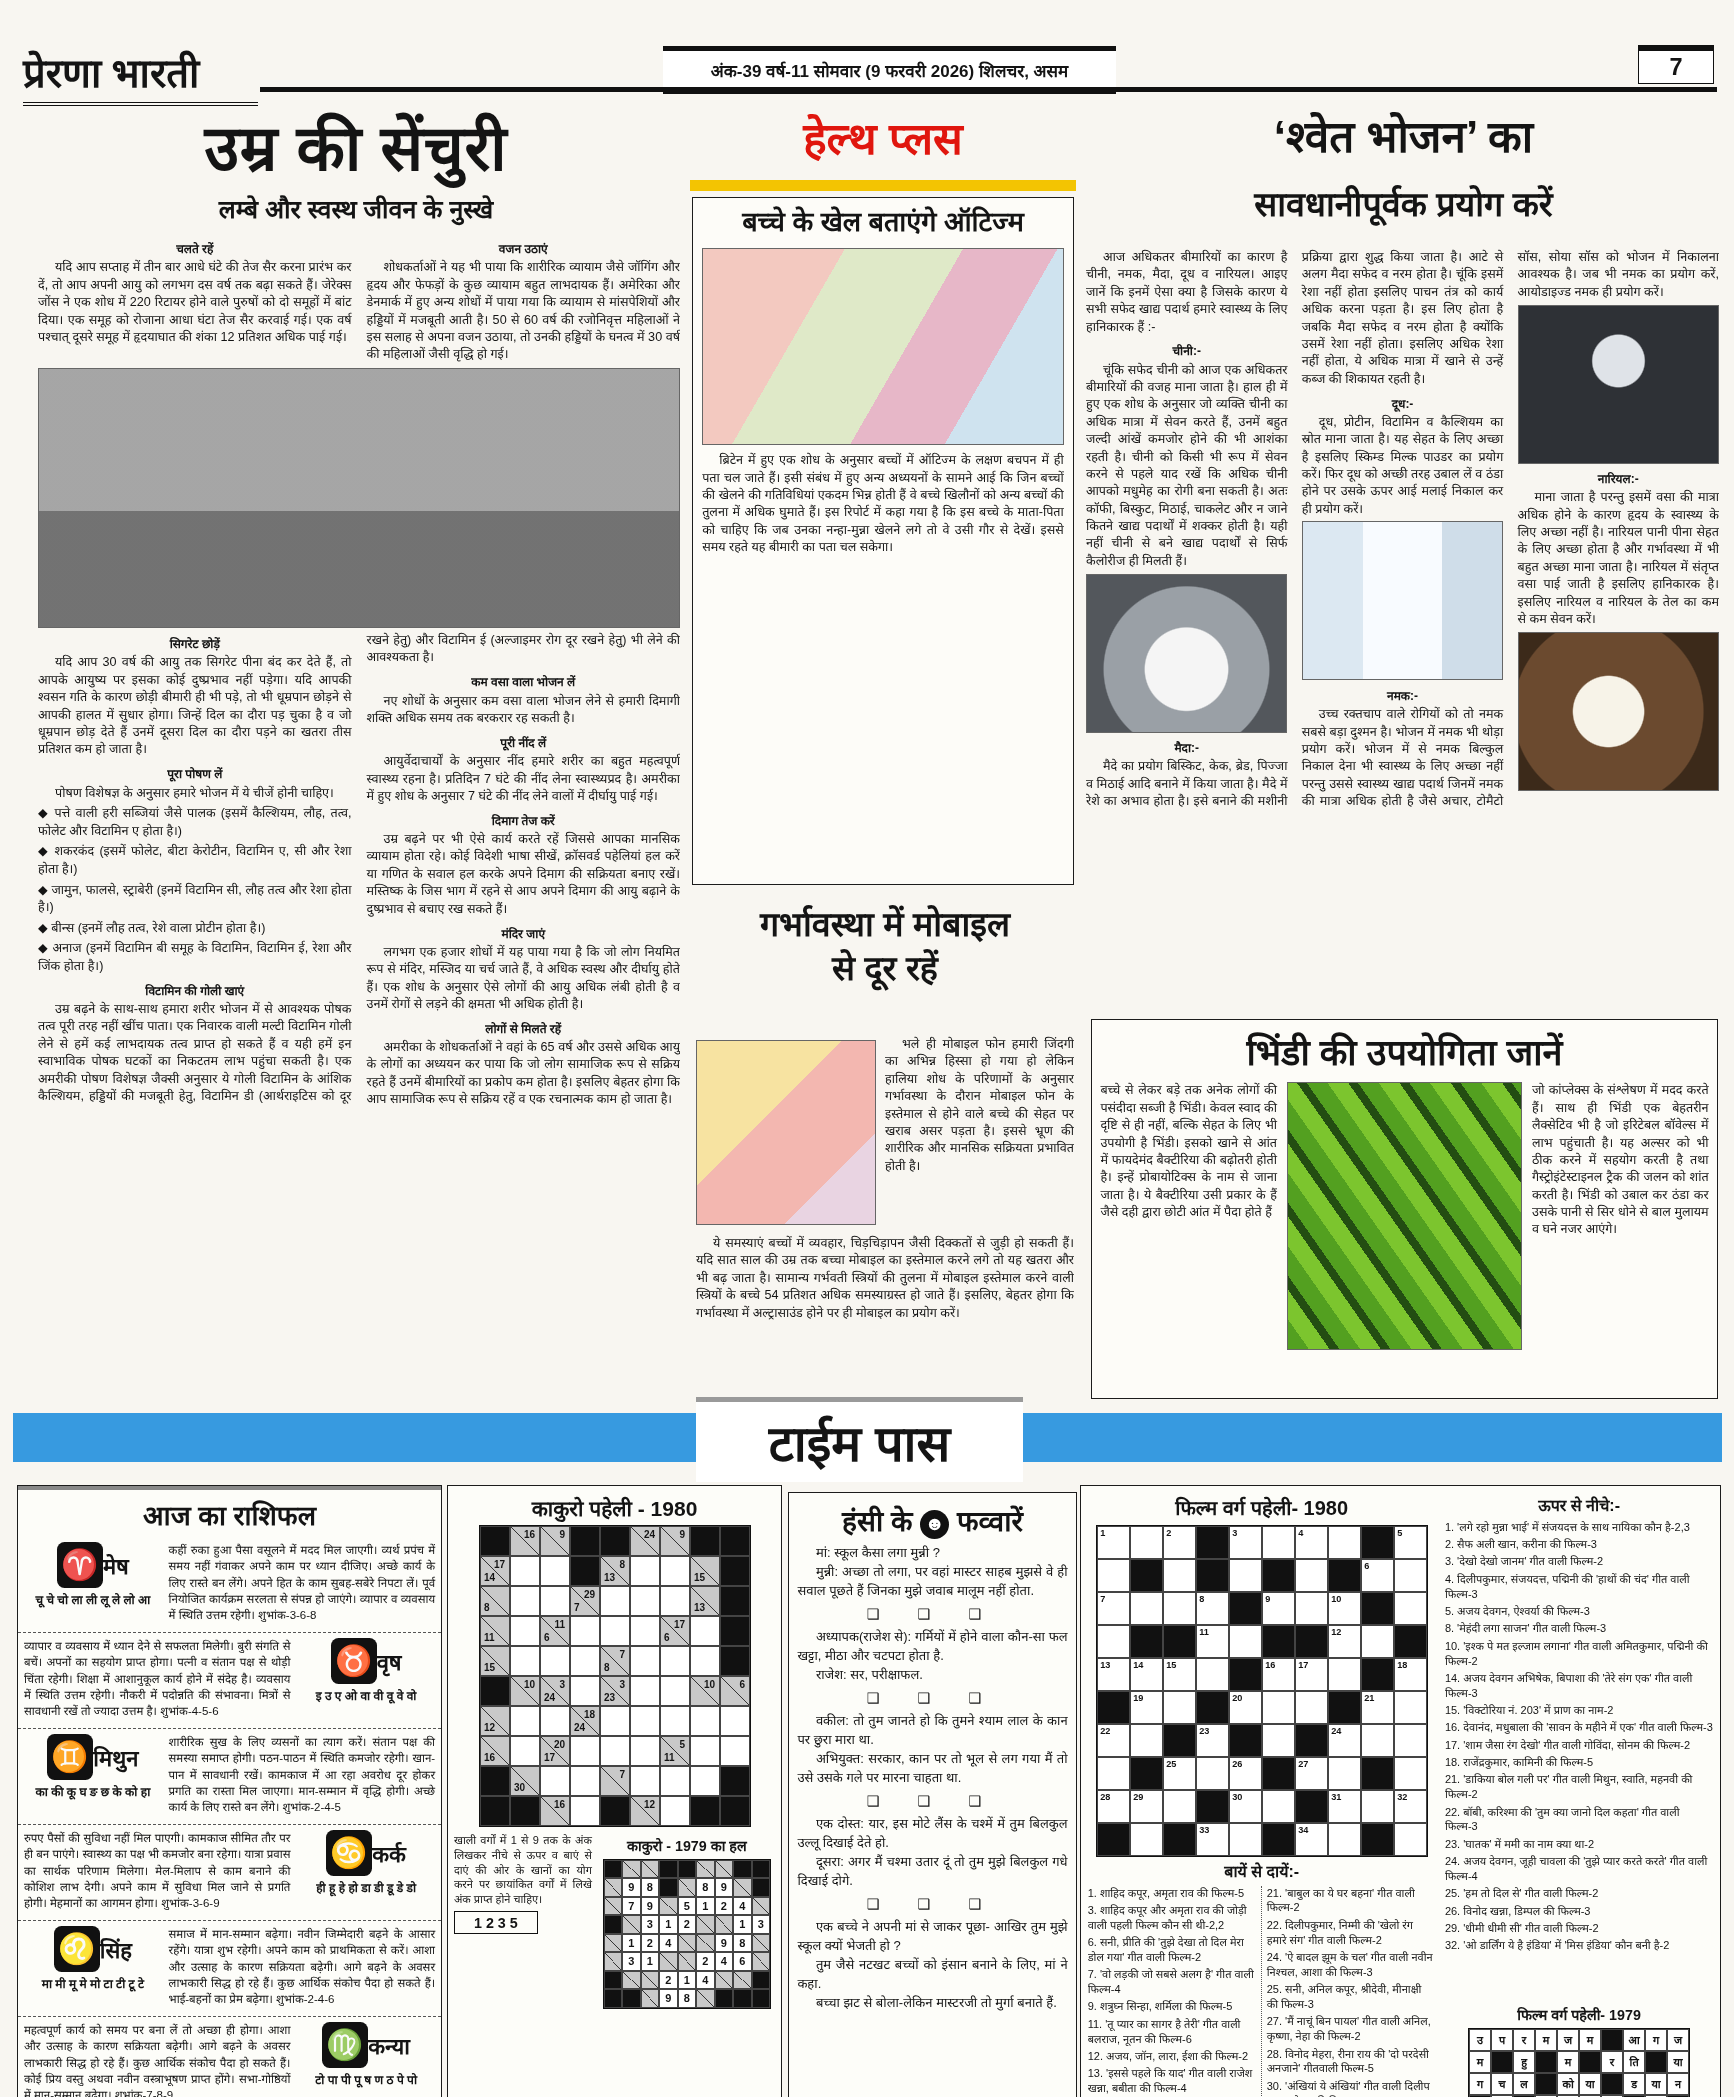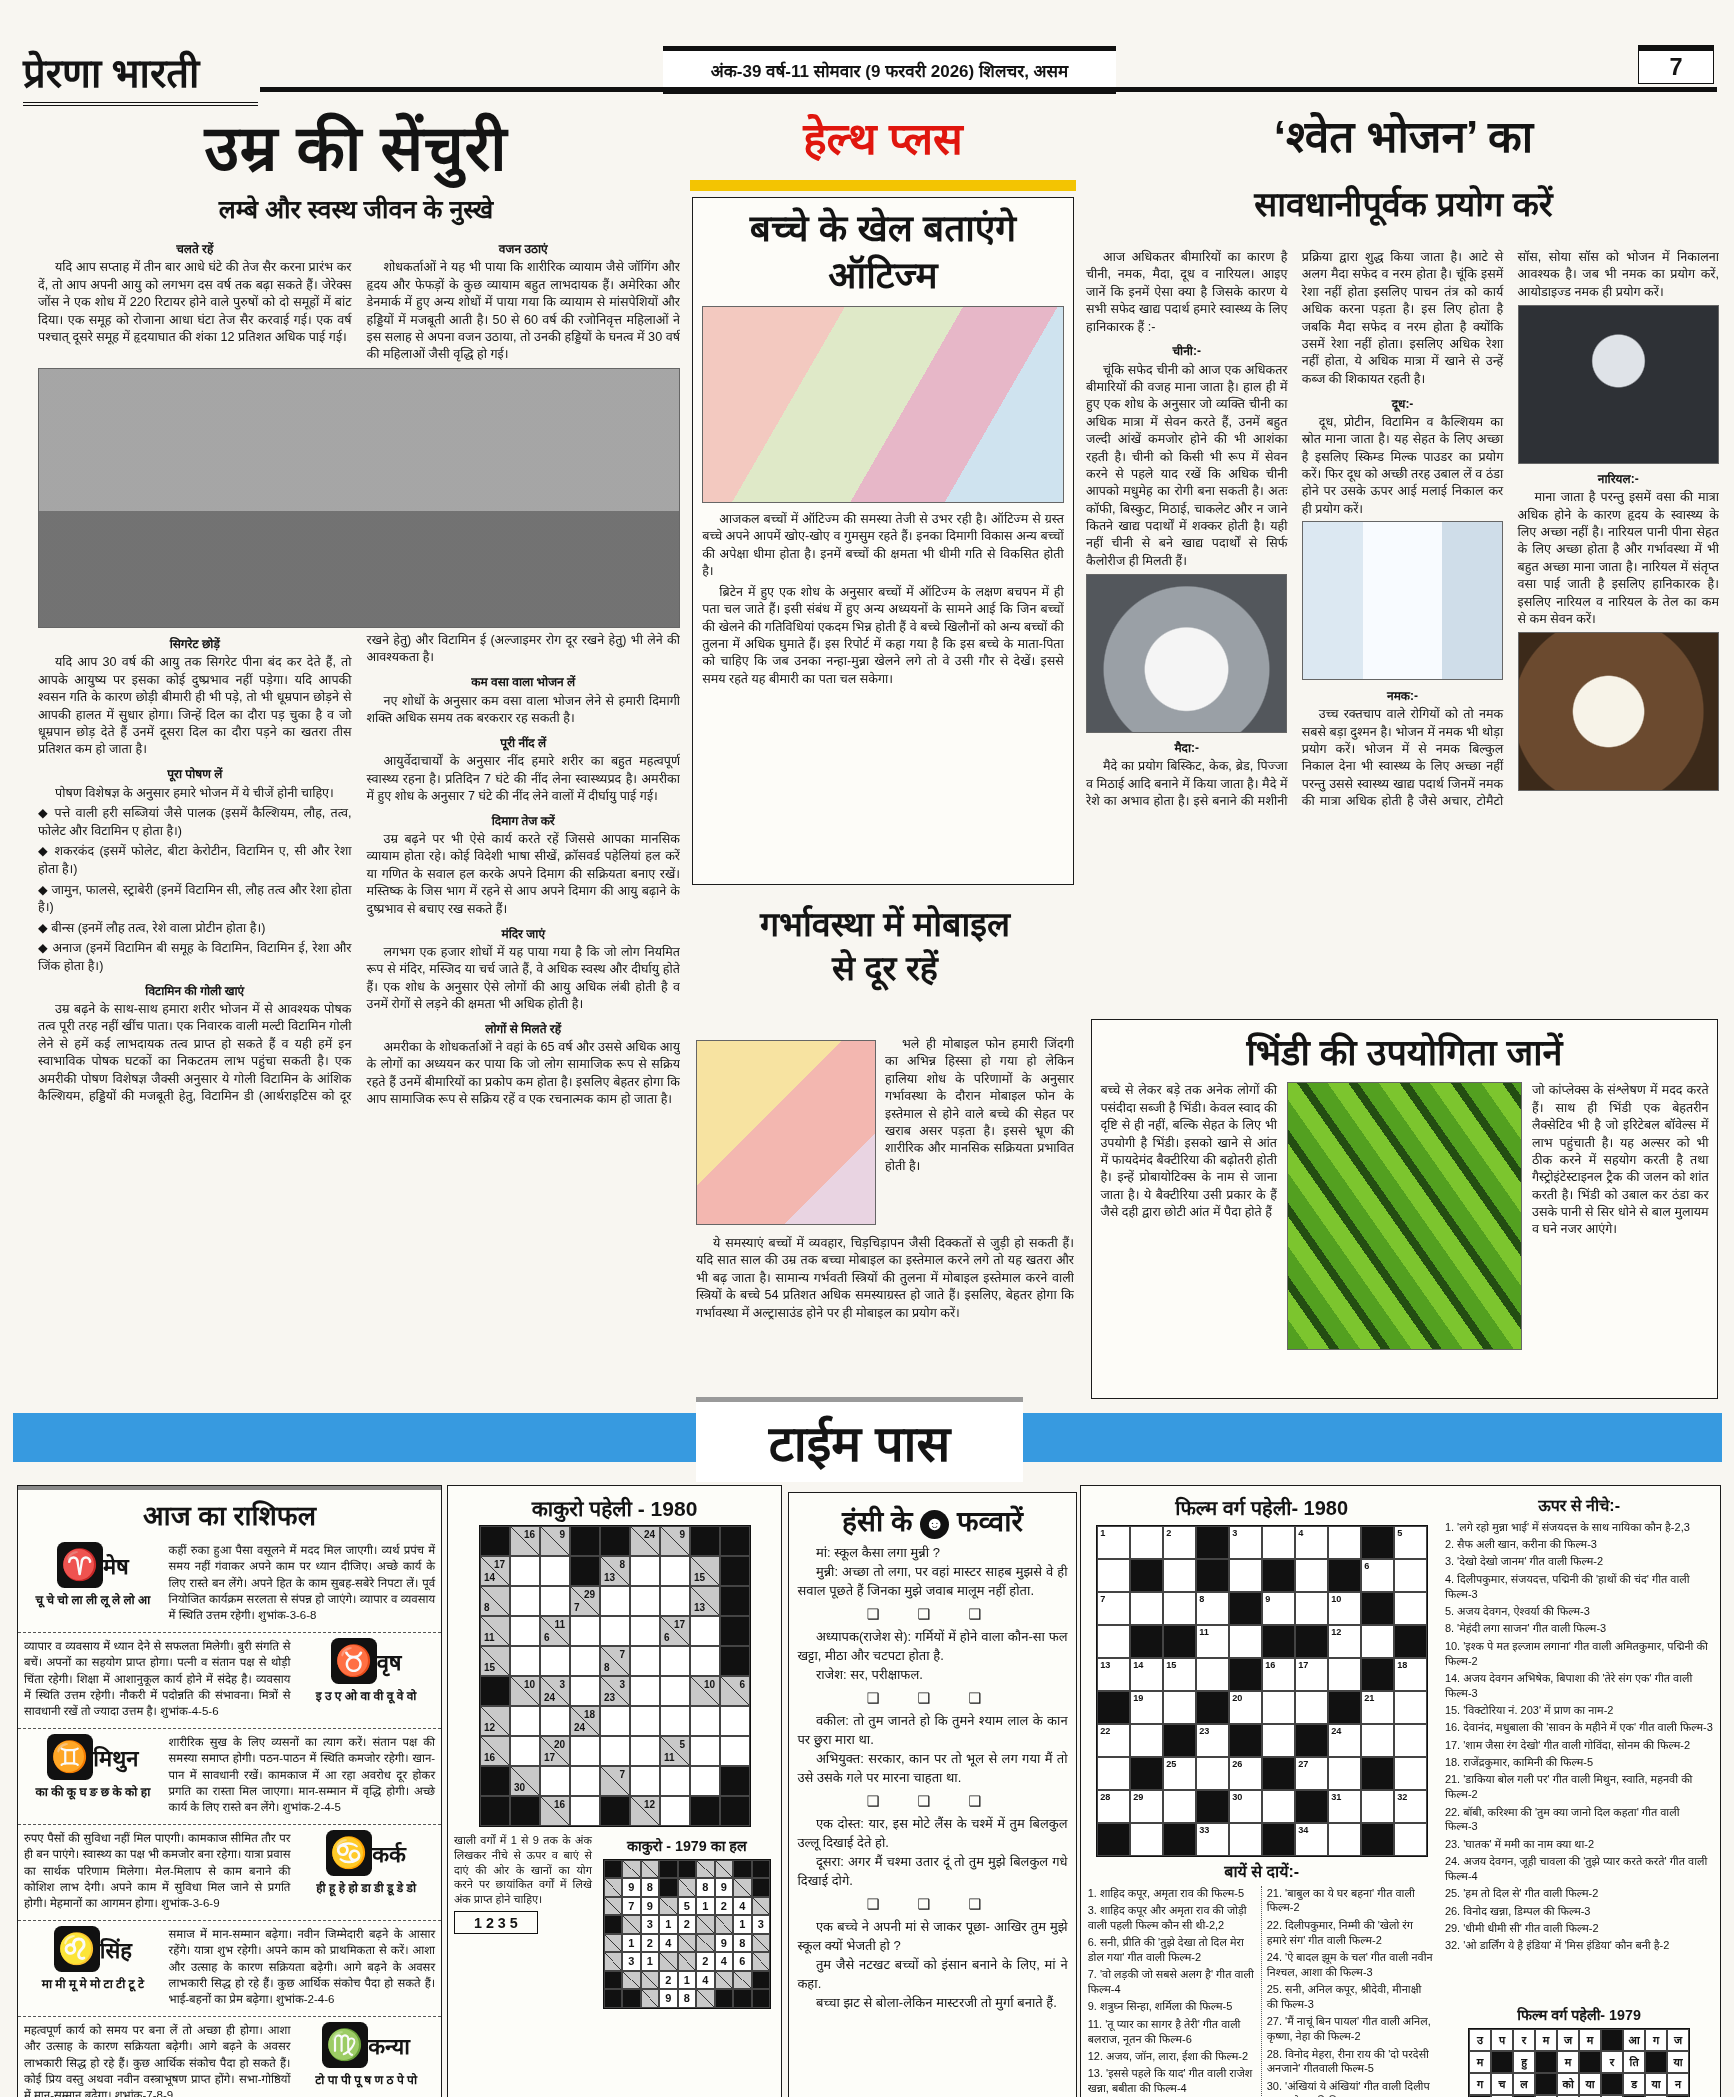--- a/index.html
+++ b/index.html
@@ -106,24 +106,23 @@
       <p>उम्र बढ़ने पर भी ऐसे कार्य करते रहें जिससे आपका मानसिक व्यायाम होता रहे। कोई विदेशी भाषा सीखें, क्रॉसवर्ड पहेलियां हल करें या गणित के सवाल हल करके अपने दिमाग की सक्रियता बनाए रखें। मस्तिष्क के जिस भाग में रहने से आप अपने दिमाग की आयु बढ़ाने के दुष्प्रभाव से बचाए रख सकते हैं।</p>
       <h4>मंदिर जाएं</h4>
       <p>लगभग एक हजार शोधों में यह पाया गया है कि जो लोग नियमित रूप से मंदिर, मस्जिद या चर्च जाते हैं, वे अधिक स्वस्थ और दीर्घायु होते हैं। एक शोध के अनुसार ऐसे लोगों की आयु अधिक लंबी होती है व उनमें रोगों से लड़ने की क्षमता भी अधिक होती है।</p>
       <h4>लोगों से मिलते रहें</h4>
       <p>अमरीका के शोधकर्ताओं ने वहां के 65 वर्ष और उससे अधिक आयु के लोगों का अध्ययन कर पाया कि जो लोग सामाजिक रूप से सक्रिय रहते हैं उनमें बीमारियों का प्रकोप कम होता है। इसलिए बेहतर होगा कि आप सामाजिक रूप से सक्रिय रहें व एक रचनात्मक काम हो जाता है।</p>
     </div>
 
   <div class="abs head-lg red" style="left:690px; top:107px; width:386px;">हेल्थ प्लस</div>
   <div class="abs yellowbar" style="left:690px; top:180px; width:386px;"></div>
   <div class="abs frame" style="left:692px; top:197px; width:382px; height:688px; padding:8.4px 9.2px; overflow:hidden;">
-    <div class="head-md" style="font-size:37px; line-height:1.25;">बच्चे के खेल बताएंगे ऑटिज्म</div>
+    <div class="head-md" style="font-size:27px; line-height:1.25;">बच्चे के खेल बताएंगे ऑटिज्म</div>
     <div class="ph ph-kids abs" style="position:relative; width:100%; height:197px; margin:7.6px 0;"></div>
     <div class="body-txt">
-        <p>आजकल बच्चों में ऑटिज्म की समस्या तेजी से उभर रही है। ऑटिज्म से ग्रस्त बच्चे अपने आपमें खोए-खोए व गुमसुम रहते हैं। इनका दिमागी विकास अन्य बच्चों की अपेक्षा धीमा होता है। इनमें बच्चों की क्षमता भी धीमी गति से विकसित होती है।</p>
         <p>ब्रिटेन में हुए एक शोध के अनुसार बच्चों में ऑटिज्म के लक्षण बचपन में ही पता चल जाते हैं। इसी संबंध में हुए अन्य अध्ययनों के सामने आई कि जिन बच्चों की खेलने की गतिविधियां एकदम भिन्न होती हैं वे बच्चे खिलौनों को अन्य बच्चों की तुलना में अधिक घुमाते हैं। इस रिपोर्ट में कहा गया है कि इस बच्चे के माता-पिता को चाहिए कि जब उनका नन्हा-मुन्ना खेलने लगे तो वे उसी गौर से देखें। इससे समय रहते यह बीमारी का पता चल सकेगा।</p>
       </div>
   </div>
   <div class="abs head-md" style="left:696px; top:902px; width:378px; line-height:1.3;">
     <div>गर्भावस्था में मोबाइल</div>
     <div>से दूर रहें</div>
   </div>
   <div class="abs ph ph-baby" style="left:696px; top:1040px; width:180px; height:185px;"></div>
   <div class="abs body-txt" style="left:885px; top:1036px; width:189px; height:193px; overflow:hidden;">
       <p>भले ही मोबाइल फोन हमारी जिंदगी का अभिन्न हिस्सा हो गया हो लेकिन हालिया शोध के परिणामों के अनुसार गर्भावस्था के दौरान मोबाइल फोन के इस्तेमाल से होने वाले बच्चे की सेहत पर खराब असर पड़ता है। इससे भ्रूण की शारीरिक और मानसिक सक्रियता प्रभावित होती है।</p>

